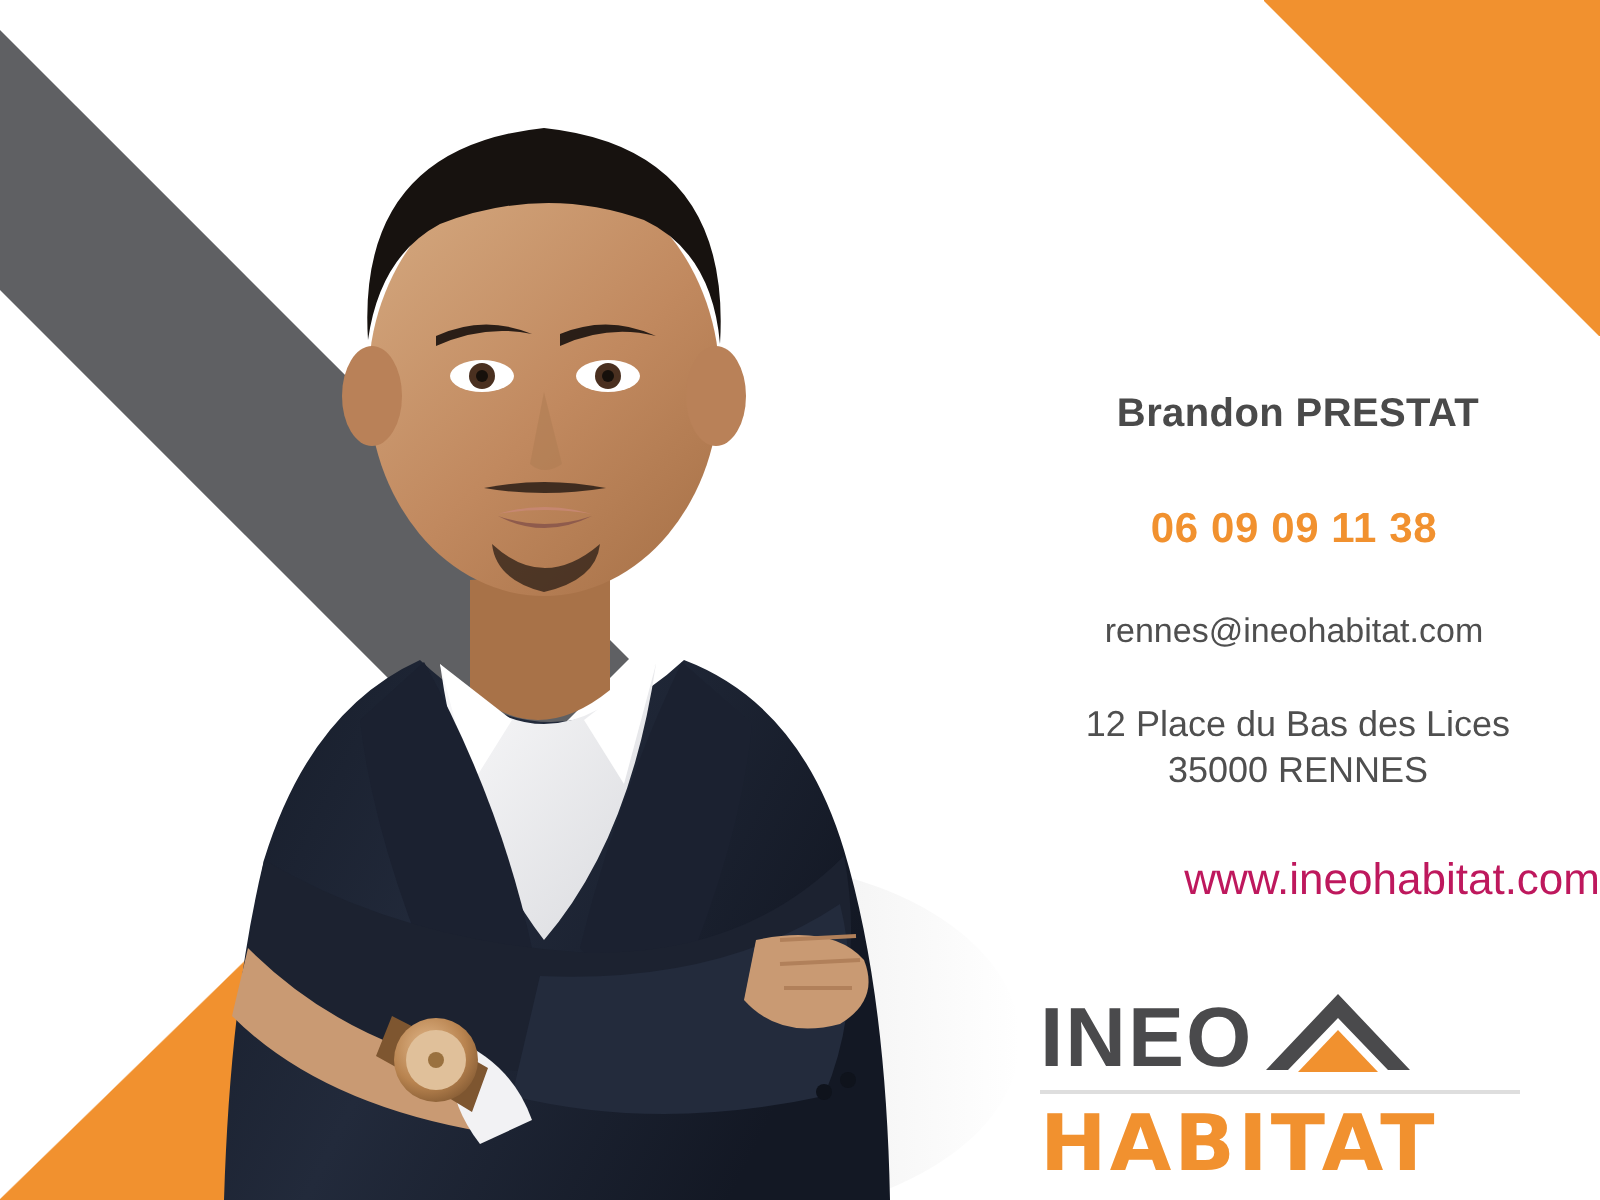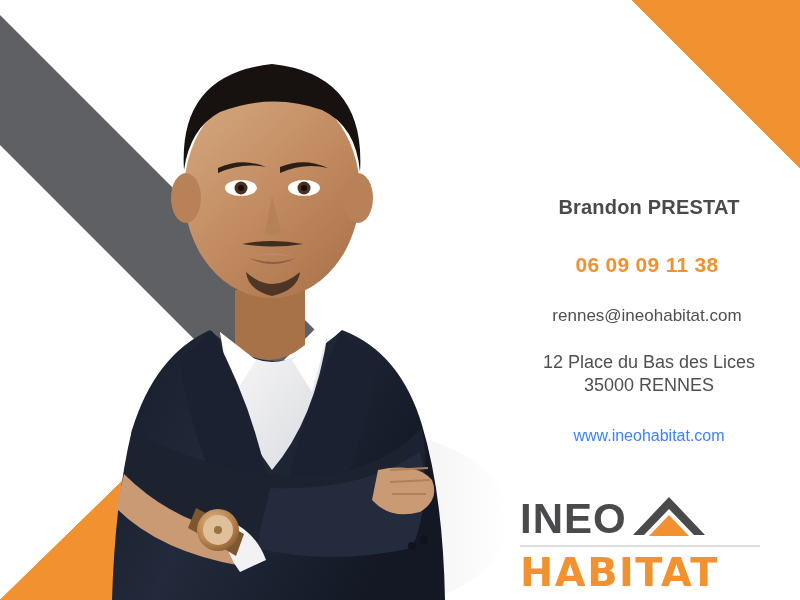--- a/index.html
+++ b/index.html
@@ -97,23 +97,24 @@
     color: #4F4F4F;
     margin: 29px 4px 0 0;
   }
   #contact-address {
     font-size: 18px;
     color: #4F4F4F;
     line-height: 1.3;
     margin: 25px 0 0 0;
   }
   #contact-website {
-    font-size: 16px;
-    color: #3b82f6;
+    font-size: 22px;
+    color: #be185d;
     margin: 29px 0 0 0;
+    text-align: right;
   }
 
   
   #logo {
     position: absolute;
     left: 520px;
     top: 495px;
     width: 240px;
     height: 100px;
   }

